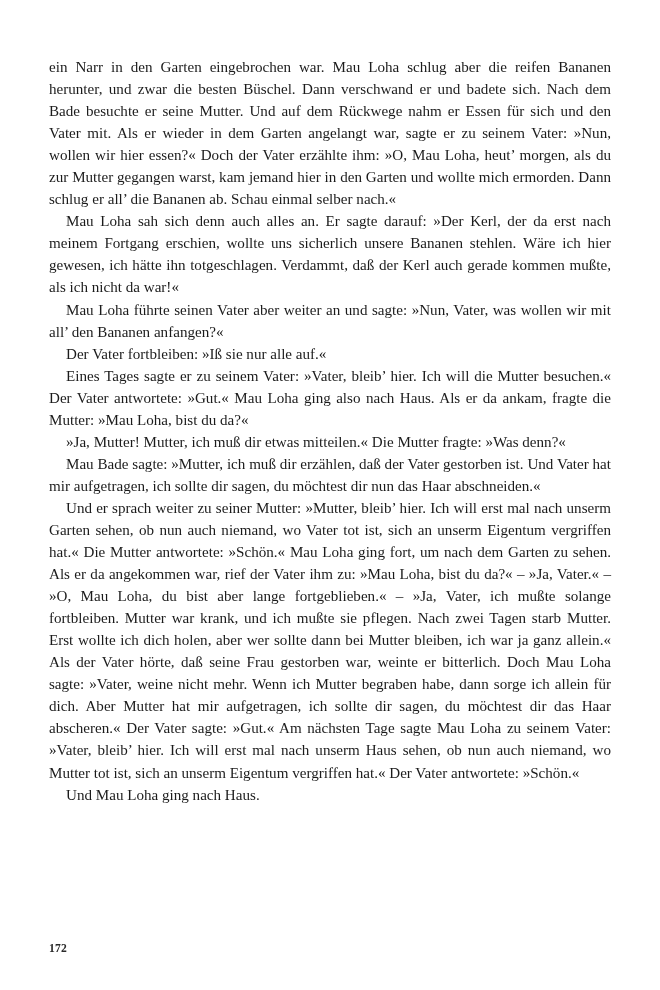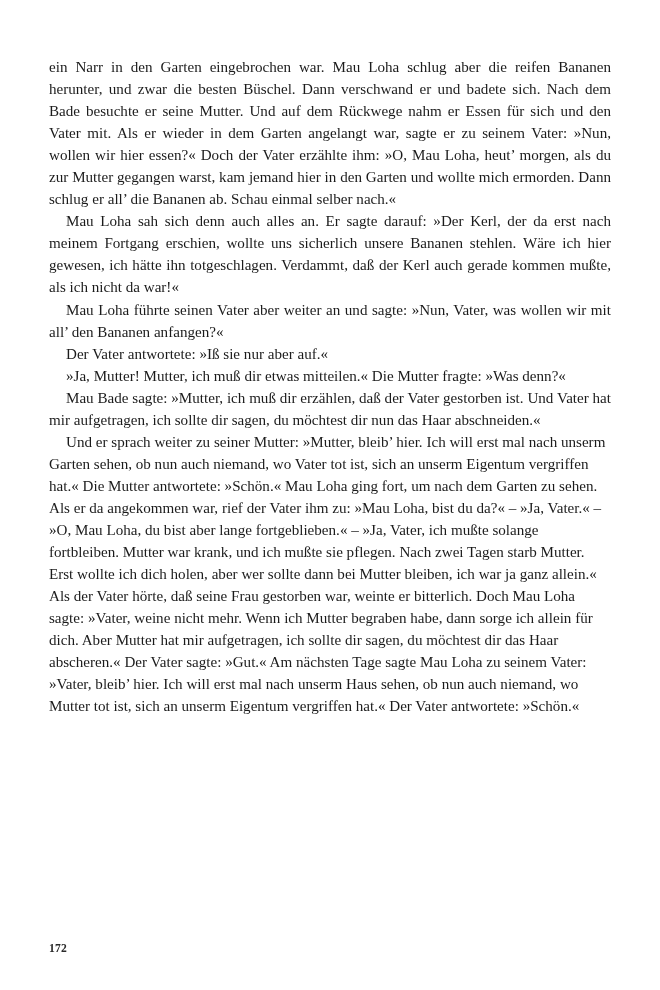--- a/index.html
+++ b/index.html
@@ -55,21 +55,23 @@
 </style>
 </head>
 <body>
 
 <div class="page">
 
   <div class="text-block">
     <p class="para first">ein Narr in den Garten eingebrochen war. Mau Loha schlug aber die reifen Bananen herunter, und zwar die besten Büschel. Dann verschwand er und badete sich. Nach dem Bade besuchte er seine Mutter. Und auf dem Rückwege nahm er Essen für sich und den Vater mit. Als er wieder in dem Garten angelangt war, sagte er zu seinem Vater: »Nun, wollen wir hier essen?« Doch der Vater erzählte ihm: »O, Mau Loha, heut’ morgen, als du zur Mutter gegangen warst, kam jemand hier in den Garten und wollte mich ermorden. Dann schlug er all’ die Bananen ab. Schau einmal selber nach.«</p>
     <p class="para">Mau Loha sah sich denn auch alles an. Er sagte darauf: »Der Kerl, der da erst nach meinem Fortgang erschien, wollte uns sicherlich unsere Bananen stehlen. Wäre ich hier gewesen, ich hätte ihn totgeschlagen. Verdammt, daß der Kerl auch gerade kommen mußte, als ich nicht da war!«</p>
     <p class="para">Mau Loha führte seinen Vater aber weiter an und sagte: »Nun, Vater, was wollen wir mit all’ den Bananen anfangen?«</p>
-    <p class="para">Der Vater antwortete: »Iß sie nur aber auf.«</p>
+    <p class="para">Der Vater fortbleiben: »Iß sie nur alle auf.«</p>
+    <p class="para">Eines Tages sagte er zu seinem Vater: »Vater, bleib’ hier. Ich will die Mutter besuchen.« Der Vater antwortete: »Gut.« Mau Loha ging also nach Haus. Als er da ankam, fragte die Mutter: »Mau Loha, bist du da?«</p>
     <p class="para">»Ja, Mutter! Mutter, ich muß dir etwas mitteilen.« Die Mutter fragte: »Was denn?«</p>
     <p class="para">Mau Bade sagte: »Mutter, ich muß dir erzählen, daß der Vater gestorben ist. Und Vater hat mir aufgetragen, ich sollte dir sagen, du möchtest dir nun das Haar abschneiden.«</p>
     <p class="para">Und er sprach weiter zu seiner Mutter: »Mutter, bleib’ hier. Ich will erst mal nach unserm Garten sehen, ob nun auch niemand, wo Vater tot ist, sich an unserm Eigentum vergriffen hat.« Die Mutter antwortete: »Schön.« Mau Loha ging fort, um nach dem Garten zu sehen. Als er da angekommen war, rief der Vater ihm zu: »Mau Loha, bist du da?« – »Ja, Vater.« – »O, Mau Loha, du bist aber lange fortgeblieben.« – »Ja, Vater, ich mußte solange fortbleiben. Mutter war krank, und ich mußte sie pflegen. Nach zwei Tagen starb Mutter. Erst wollte ich dich holen, aber wer sollte dann bei Mutter bleiben, ich war ja ganz allein.« Als der Vater hörte, daß seine Frau gestorben war, weinte er bitterlich. Doch Mau Loha sagte: »Vater, weine nicht mehr. Wenn ich Mutter begraben habe, dann sorge ich allein für dich. Aber Mutter hat mir aufgetragen, ich sollte dir sagen, du möchtest dir das Haar abscheren.« Der Vater sagte: »Gut.« Am nächsten Tage sagte Mau Loha zu seinem Vater: »Vater, bleib’ hier. Ich will erst mal nach unserm Haus sehen, ob nun auch niemand, wo Mutter tot ist, sich an unserm Eigentum vergriffen hat.« Der Vater antwortete: »Schön.«</p>
+    <p class="para">Und Mau Loha ging nach Haus.</p>
   </div>
 
   <div class="folio">172</div>
 
 </div>
 
 </body></html>

